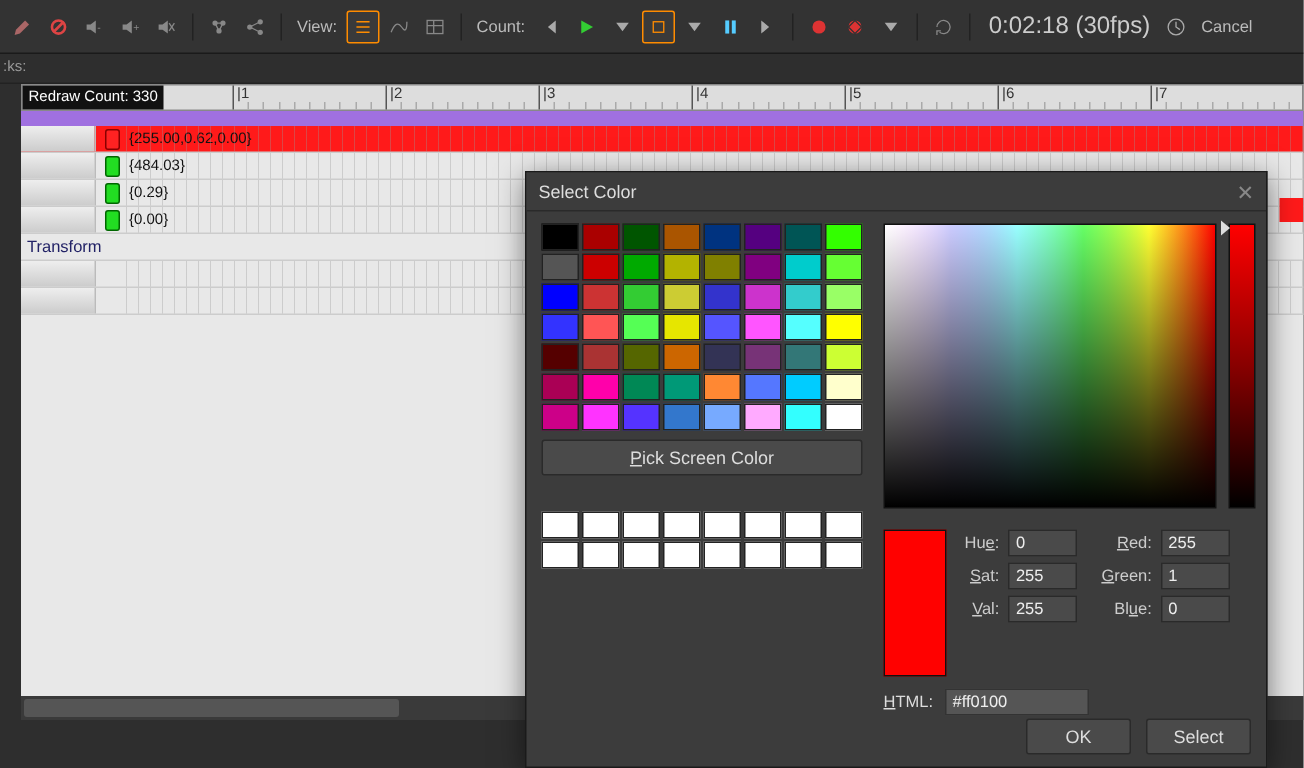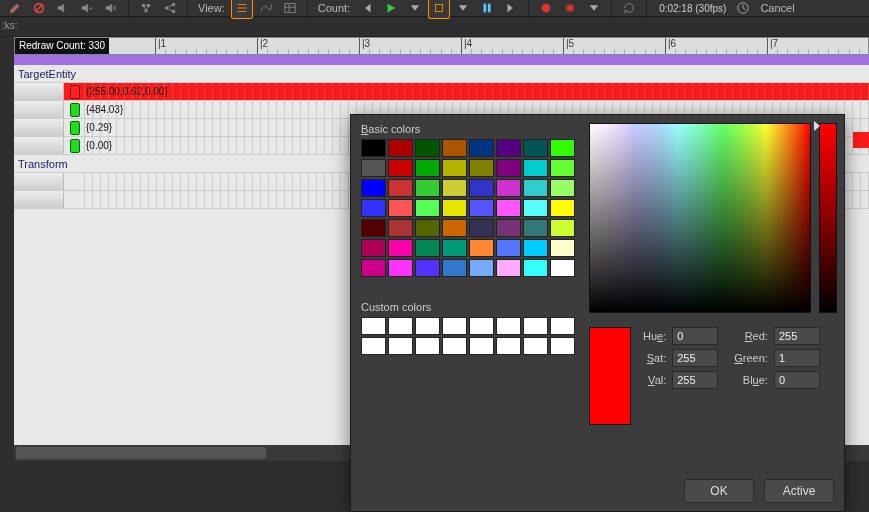--- a/index.html
+++ b/index.html
@@ -1,25 +1,25 @@
 <!DOCTYPE html>
 <html><head>
 <meta charset="utf-8">
 <style>
 * { box-sizing: border-box; margin: 0; padding: 0; font-family: "Segoe UI", Tahoma, sans-serif; }
 body { background: #2e2e2e; color: #ccc; font-size: 11px; width: 869px; height: 512px; overflow: hidden; position: relative; }
 
 
-.toolbar { height: 17px; background: #333; border-bottom: 1px solid #1a1a1a; display: flex; align-items: center; padding: 0 4px; gap: 2px; }
+.toolbar { height: 36px; background: #333; border-bottom: 1px solid #1a1a1a; display: flex; align-items: center; padding: 0 4px; gap: 2px; }
 .tb-btn { width: 22px; height: 22px; display: flex; align-items: center; justify-content: center; border: 1px solid transparent; border-radius: 2px; cursor: pointer; color: #888; }
 .tb-btn.active { border-color: #ff8c00; background: #3a3a3a; }
 .tb-btn svg { width: 14px; height: 14px; }
 .tb-sep { width: 1px; height: 18px; background: #222; margin: 0 4px; }
 .tb-label { font-size: 11px; color: #bbb; margin: 0 4px; }
-.tb-time { font-size: 10px; color: #ccc; margin-left: 6px; }
+.tb-time { font-size: 16px; color: #ccc; margin-left: 6px; }
 .tb-red { color: #d44; }
 .tb-green { color: #4a4; }
 .tb-blue { color: #48c; }
 
 
 .subheader { height: 20px; background: #2e2e2e; color: #999; font-size: 10px; padding: 3px 2px; border-bottom: 1px solid #222; }
 
 
 .timeline-wrap { position: relative; }
 .ruler { height: 18px; background: #ddd; position: relative; margin-left: 14px; margin-right: 0; border: 1px solid #888; display:flex; }
@@ -294,23 +294,20 @@
       <div class="minor" style="left: 792.8px;"></div>
       <div class="minor" style="left: 803px;"></div>
       <div class="minor" style="left: 813.2px;"></div>
       <div class="minor" style="left: 823.4px;"></div>
       <div class="minor" style="left: 833.6px;"></div>
       <div class="minor" style="left: 843.8px;"></div>
     </div>
   <div class="purple-bar"></div>
   <div class="track-area">
     <div class="playhead"></div>
-    <div class="track-row header">
-        <span>TargetEntity</span>
-      </div>
     <div id="key-rows">
         <div class="track-row key selected">
           <div class="grip"></div>
           <div class="keydot sel"></div>
           <span class="keylabel">{255.00,0.62,0.00}</span>
           <div class="ticks"></div>
         </div>
         <div class="track-row key">
           <div class="grip"></div>
           <div class="keydot"></div>
@@ -343,23 +340,26 @@
       </div>
   </div>
   <div class="hscroll">
       <div class="thumb"></div>
     </div>
 </div>
 
 <div class="red-strip"></div>
 
 <div class="dialog">
+  <div class="dlg-title">
+    <span>Select Color</span>
+    <span class="x">✕</span>
+  </div>
   <div class="dlg-body">
     <div>
-      <div class="section-label"><u>B</u><span>asic colors</span></div>
       <div class="swatch-grid" id="basic-grid">
           <div class="swatch" style="background: rgb(0, 0, 0);"></div>
           <div class="swatch" style="background: rgb(170, 0, 0);"></div>
           <div class="swatch" style="background: rgb(0, 85, 0);"></div>
           <div class="swatch" style="background: rgb(170, 85, 0);"></div>
           <div class="swatch" style="background: rgb(0, 51, 128);"></div>
           <div class="swatch" style="background: rgb(85, 0, 128);"></div>
           <div class="swatch" style="background: rgb(0, 85, 85);"></div>
           <div class="swatch" style="background: rgb(51, 255, 0);"></div>
           <div class="swatch" style="background: rgb(85, 85, 85);"></div>
@@ -404,22 +404,24 @@
           <div class="swatch" style="background: rgb(255, 255, 204);"></div>
           <div class="swatch" style="background: rgb(204, 0, 136);"></div>
           <div class="swatch" style="background: rgb(255, 51, 255);"></div>
           <div class="swatch" style="background: rgb(85, 51, 255);"></div>
           <div class="swatch" style="background: rgb(51, 119, 204);"></div>
           <div class="swatch" style="background: rgb(119, 170, 255);"></div>
           <div class="swatch" style="background: rgb(255, 170, 255);"></div>
           <div class="swatch" style="background: rgb(51, 255, 255);"></div>
           <div class="swatch" style="background: rgb(255, 255, 255);"></div>
         </div>
+      <div class="btn pickscreen">
+          <span><u>P</u><span>ick Screen Color</span></span>
+        </div>
       <div class="custom-block">
-        <div class="section-label">Custom colors</div>
         <div class="custom-grid" id="custom-grid">
             <div class="swatch"></div>
             <div class="swatch"></div>
             <div class="swatch"></div>
             <div class="swatch"></div>
             <div class="swatch"></div>
             <div class="swatch"></div>
             <div class="swatch"></div>
             <div class="swatch"></div>
             <div class="swatch"></div>
@@ -454,19 +456,23 @@
           <div class="num-col">
             <label><u>R</u>ed:</label>
               <input value="255" style="">
             <label><u>G</u>reen:</label>
               <input value="1" style="">
             <label>Bl<u>u</u>e:</label>
               <input value="0" style="">
           </div>
         </div>
       </div>
+      <div class="html-row">
+        <label><u>H</u><span>TML:</span></label>
+        <input value="#ff0100" style="">
+      </div>
     </div>
   </div>
   <div class="dlg-buttons">
     <div class="btn">OK</div>
-    <div class="btn">Active</div>
+    <div class="btn">Select</div>
   </div>
 </div>
 
 </body></html>

